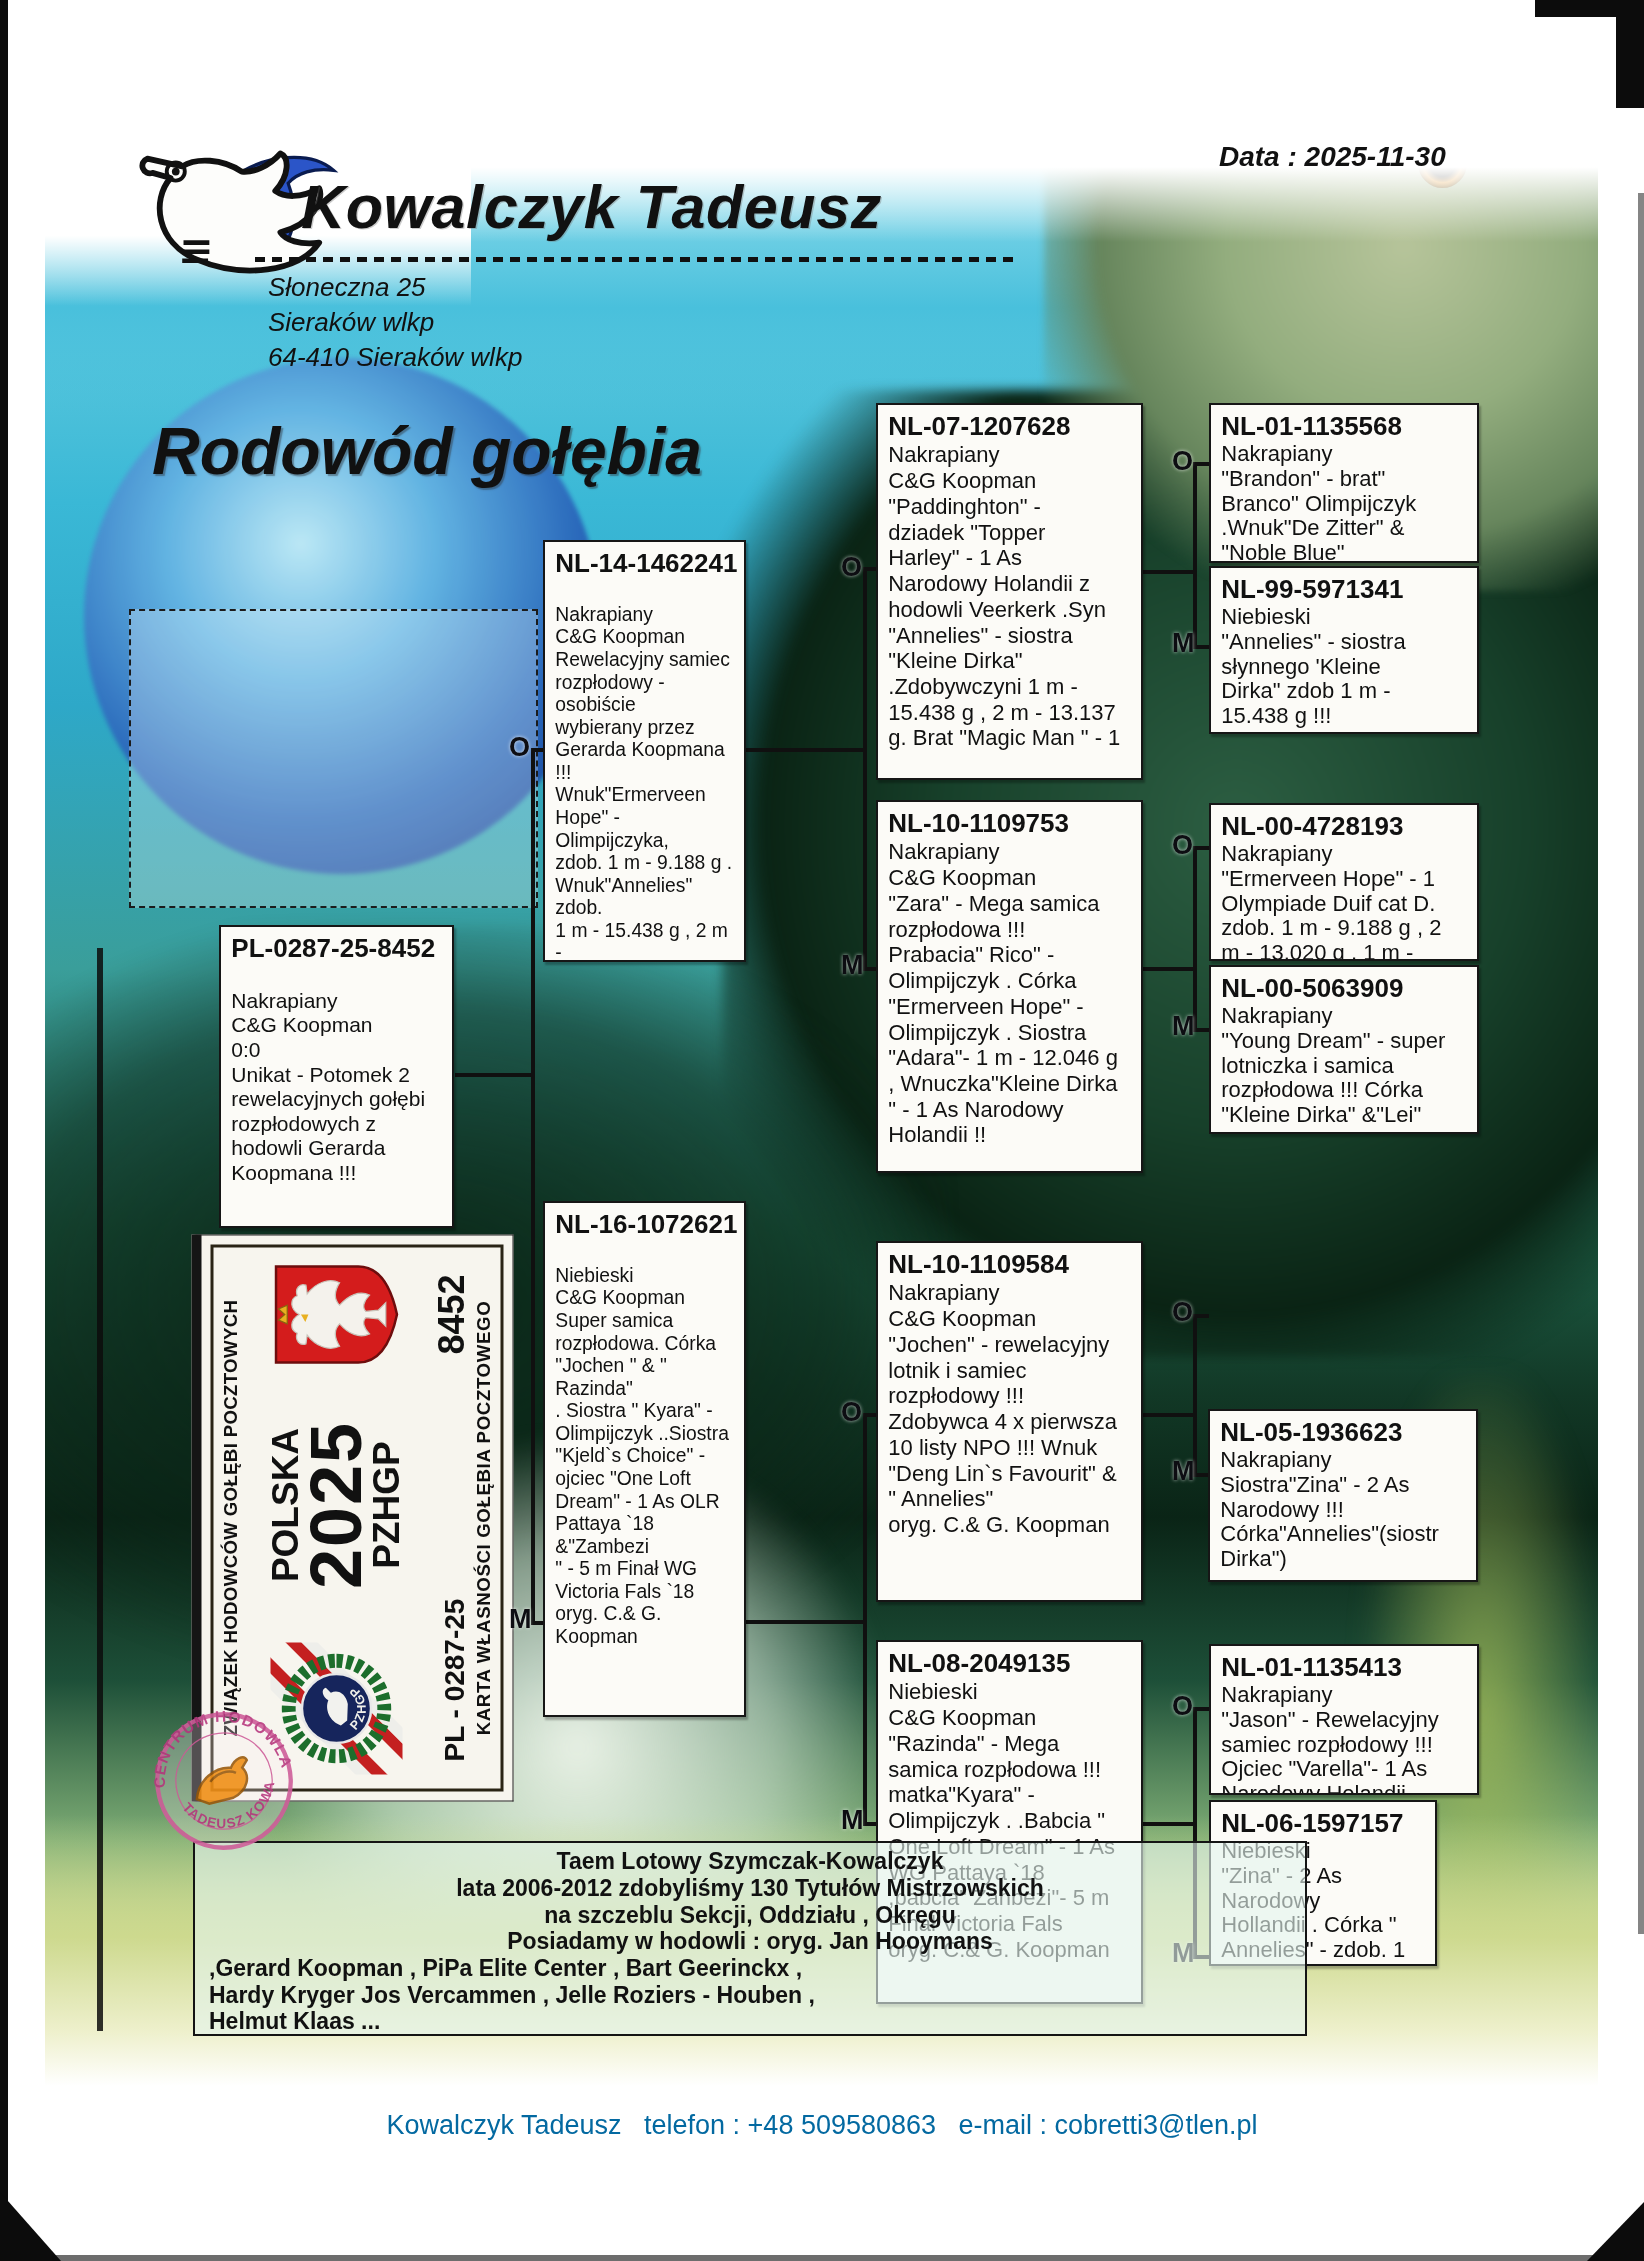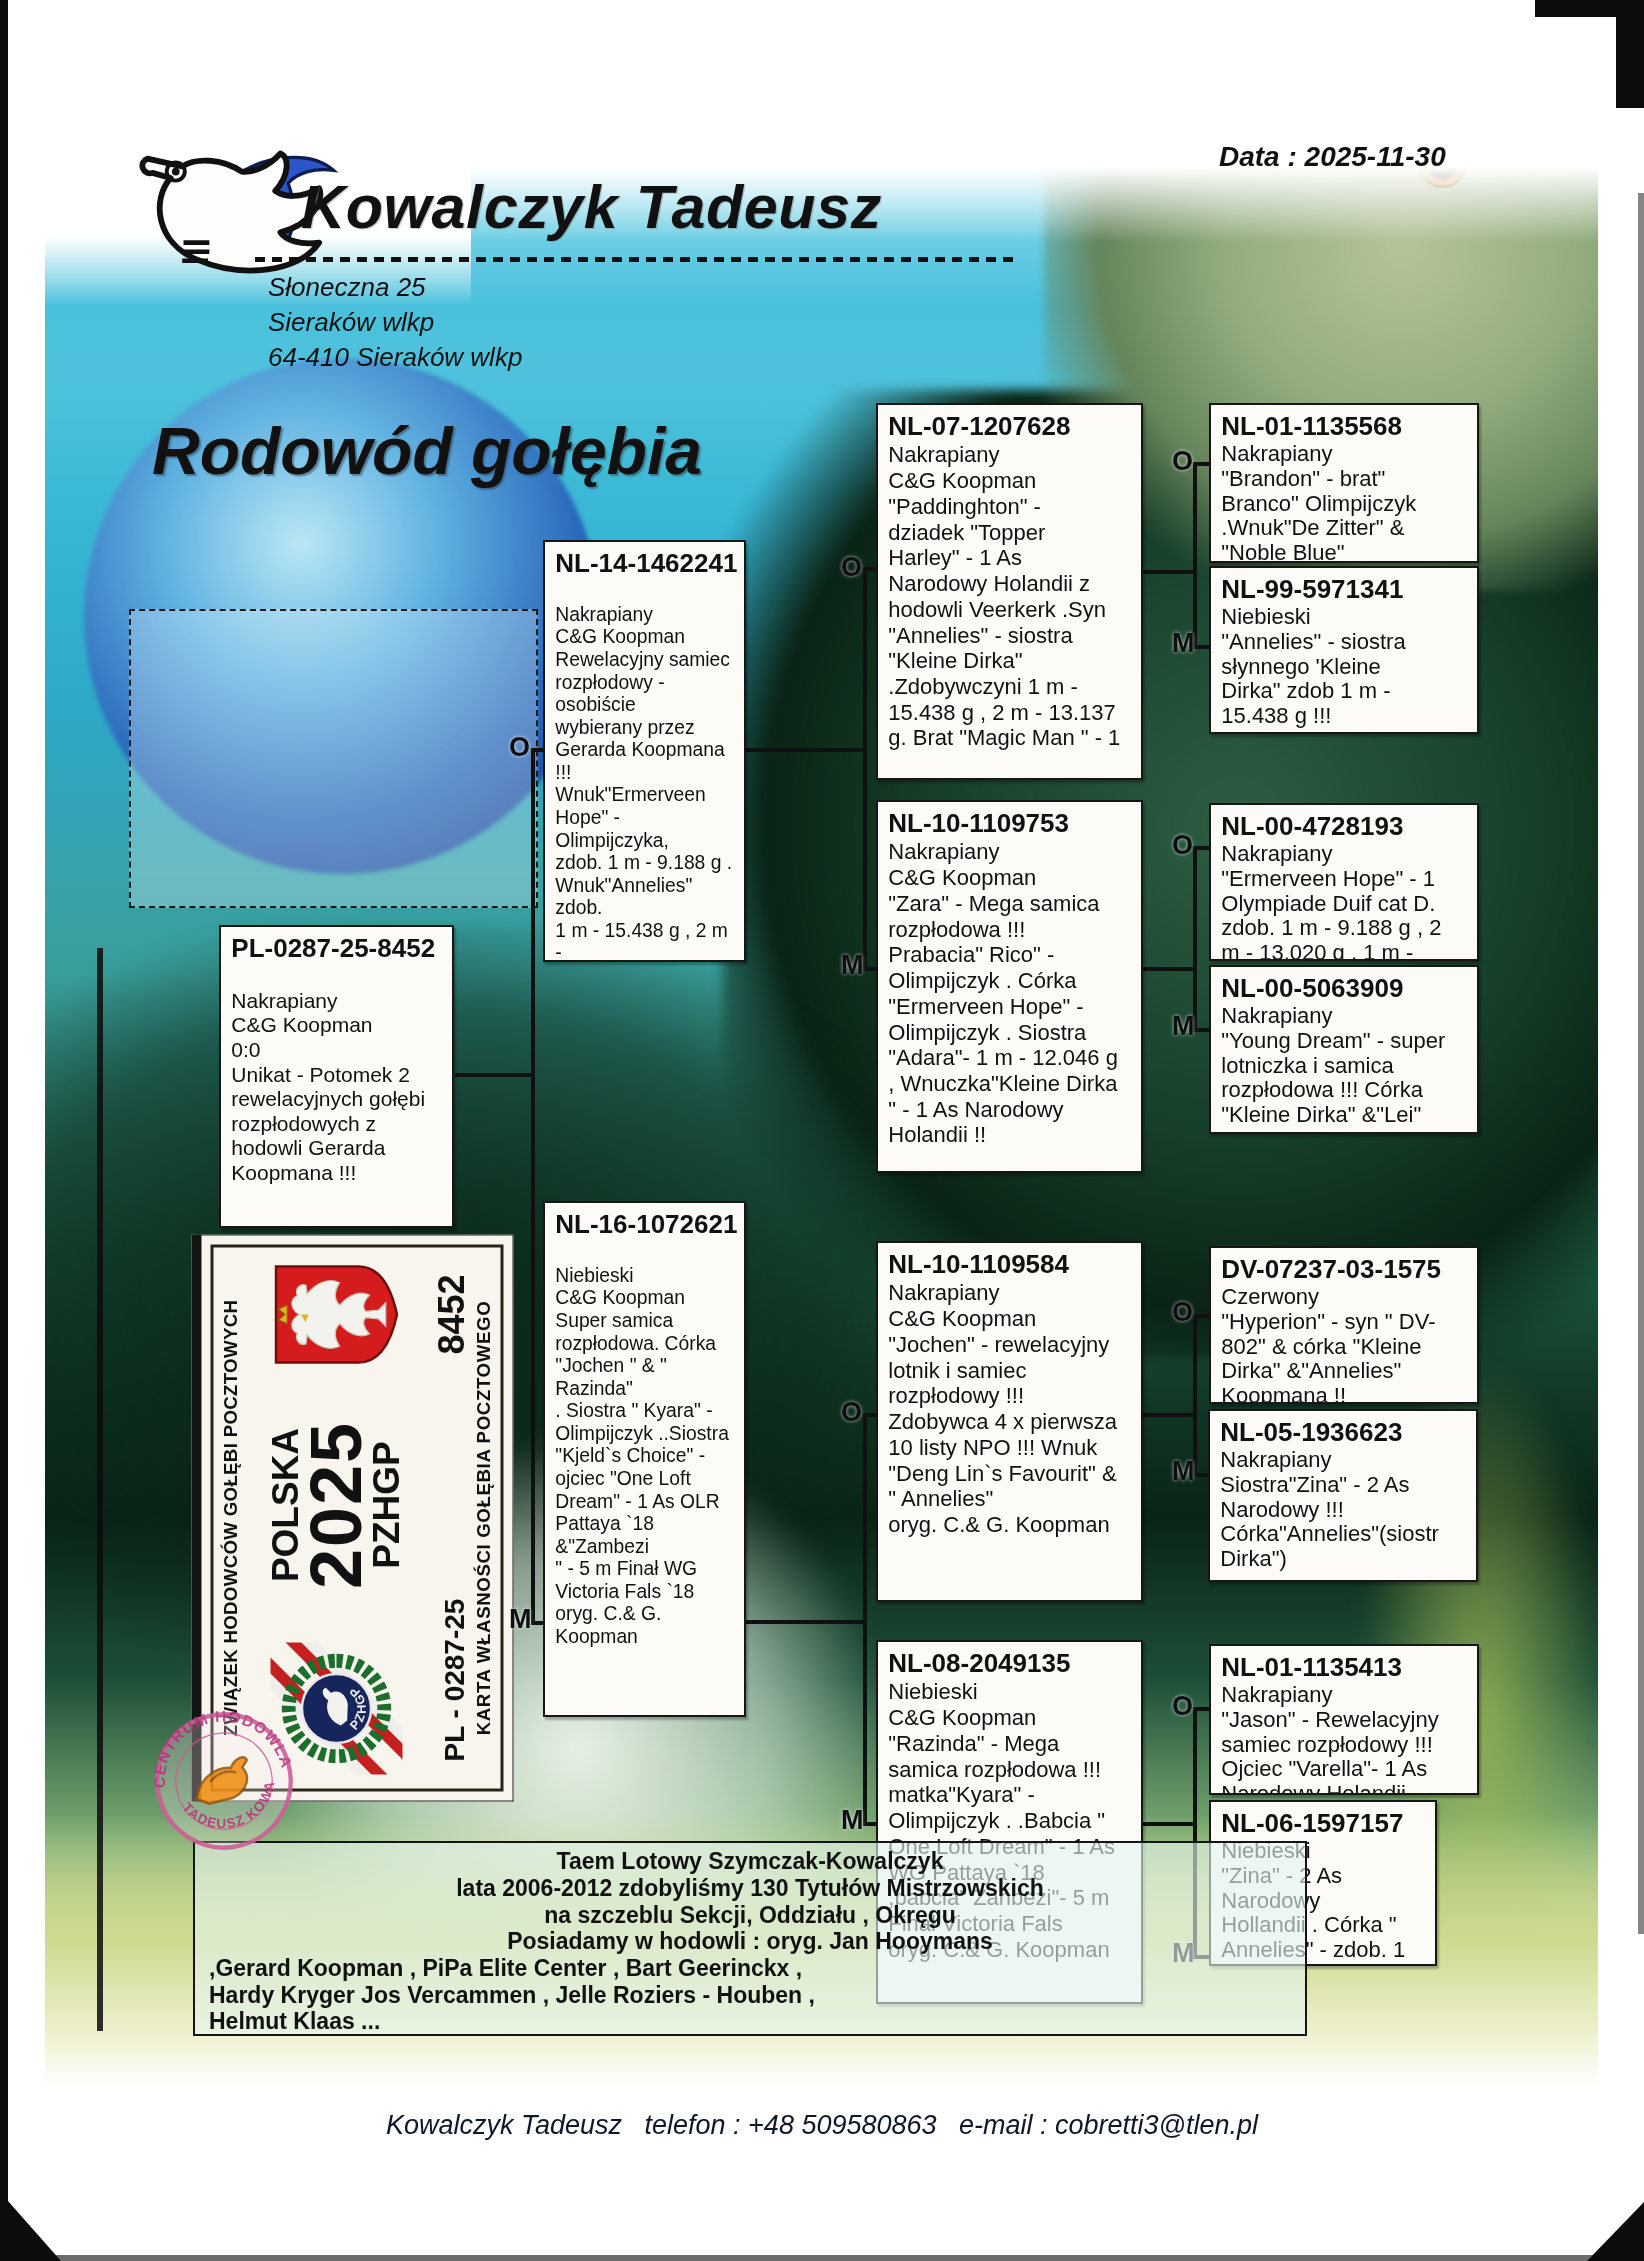--- a/index.html
+++ b/index.html
@@ -79,22 +79,22 @@
   .card-ringshort{font-size:36px;font-weight:900;}
   .card-title{text-align:center;font-size:18.7px;font-weight:bold;letter-spacing:0.6px;white-space:nowrap;}
   
   .stamp{position:absolute;left:150px;top:1707px;width:148px;height:148px;z-index:45;transform:rotate(-14deg);opacity:.9;}
   
   .team-note{position:absolute;left:193px;top:1841px;width:1114px;height:195px;z-index:35;box-sizing:border-box;
     background:rgba(228,244,238,.62);border:2.6px solid #141414;padding:5.2px 14px;}
   .tn-center{text-align:center;white-space:pre-line;font-size:23px;line-height:1.16;font-weight:600;}
   .tn-left{text-align:left;white-space:pre-line;font-size:23px;line-height:1.16;font-weight:600;}
   
-  .page-footer{position:absolute;left:0;top:2110px;width:100%;text-align:center;font-style:italic;
-    font-size:27px;white-space:pre;z-index:15;color:#0f172a;}
+  .page-footer{position:absolute;left:0;top:2110px;width:100%;text-align:center;
+    font-size:27px;white-space:pre;z-index:15;color:#0369a1;}
   
   .art{position:absolute;background:#0c0c0c;z-index:60;}
 </style>
 </head>
 <body>
 
 <div id="page">
 
   <div id="photo" aria-hidden="true">
     <div class="ph-base"></div>
@@ -300,28 +300,20 @@
 zdob. 1 m - 9.188 g , 2
 m - 13.020 g , 1 m -</div>
   </div>
   <div class="pbox c4" style="left:1209px;top:965px;width:270px;height:169px">
     <div class="pbox-id">NL-00-5063909</div>
     <div class="pbox-body">Nakrapiany
 "Young Dream" - super
 lotniczka i samica
 rozpłodowa !!! Córka
 "Kleine Dirka" &amp;"Lei"</div>
-  </div>
-  <div class="pbox c4" style="left:1209px;top:1246px;width:270px;height:158px">
-    <div class="pbox-id">DV-07237-03-1575</div>
-    <div class="pbox-body">Czerwony
-"Hyperion" - syn " DV-
-802" &amp; córka "Kleine
-Dirka" &amp;"Annelies"
-Koopmana !!</div>
   </div>
   <div class="pbox c4" style="left:1208px;top:1409px;width:270px;height:173px">
     <div class="pbox-id">NL-05-1936623</div>
     <div class="pbox-body">Nakrapiany
 Siostra"Zina" - 2 As
 Narodowy !!!
 Córka"Annelies"(siostr
 Dirka")</div>
   </div>
   <div class="pbox c4" style="left:1209px;top:1644px;width:270px;height:151px">

